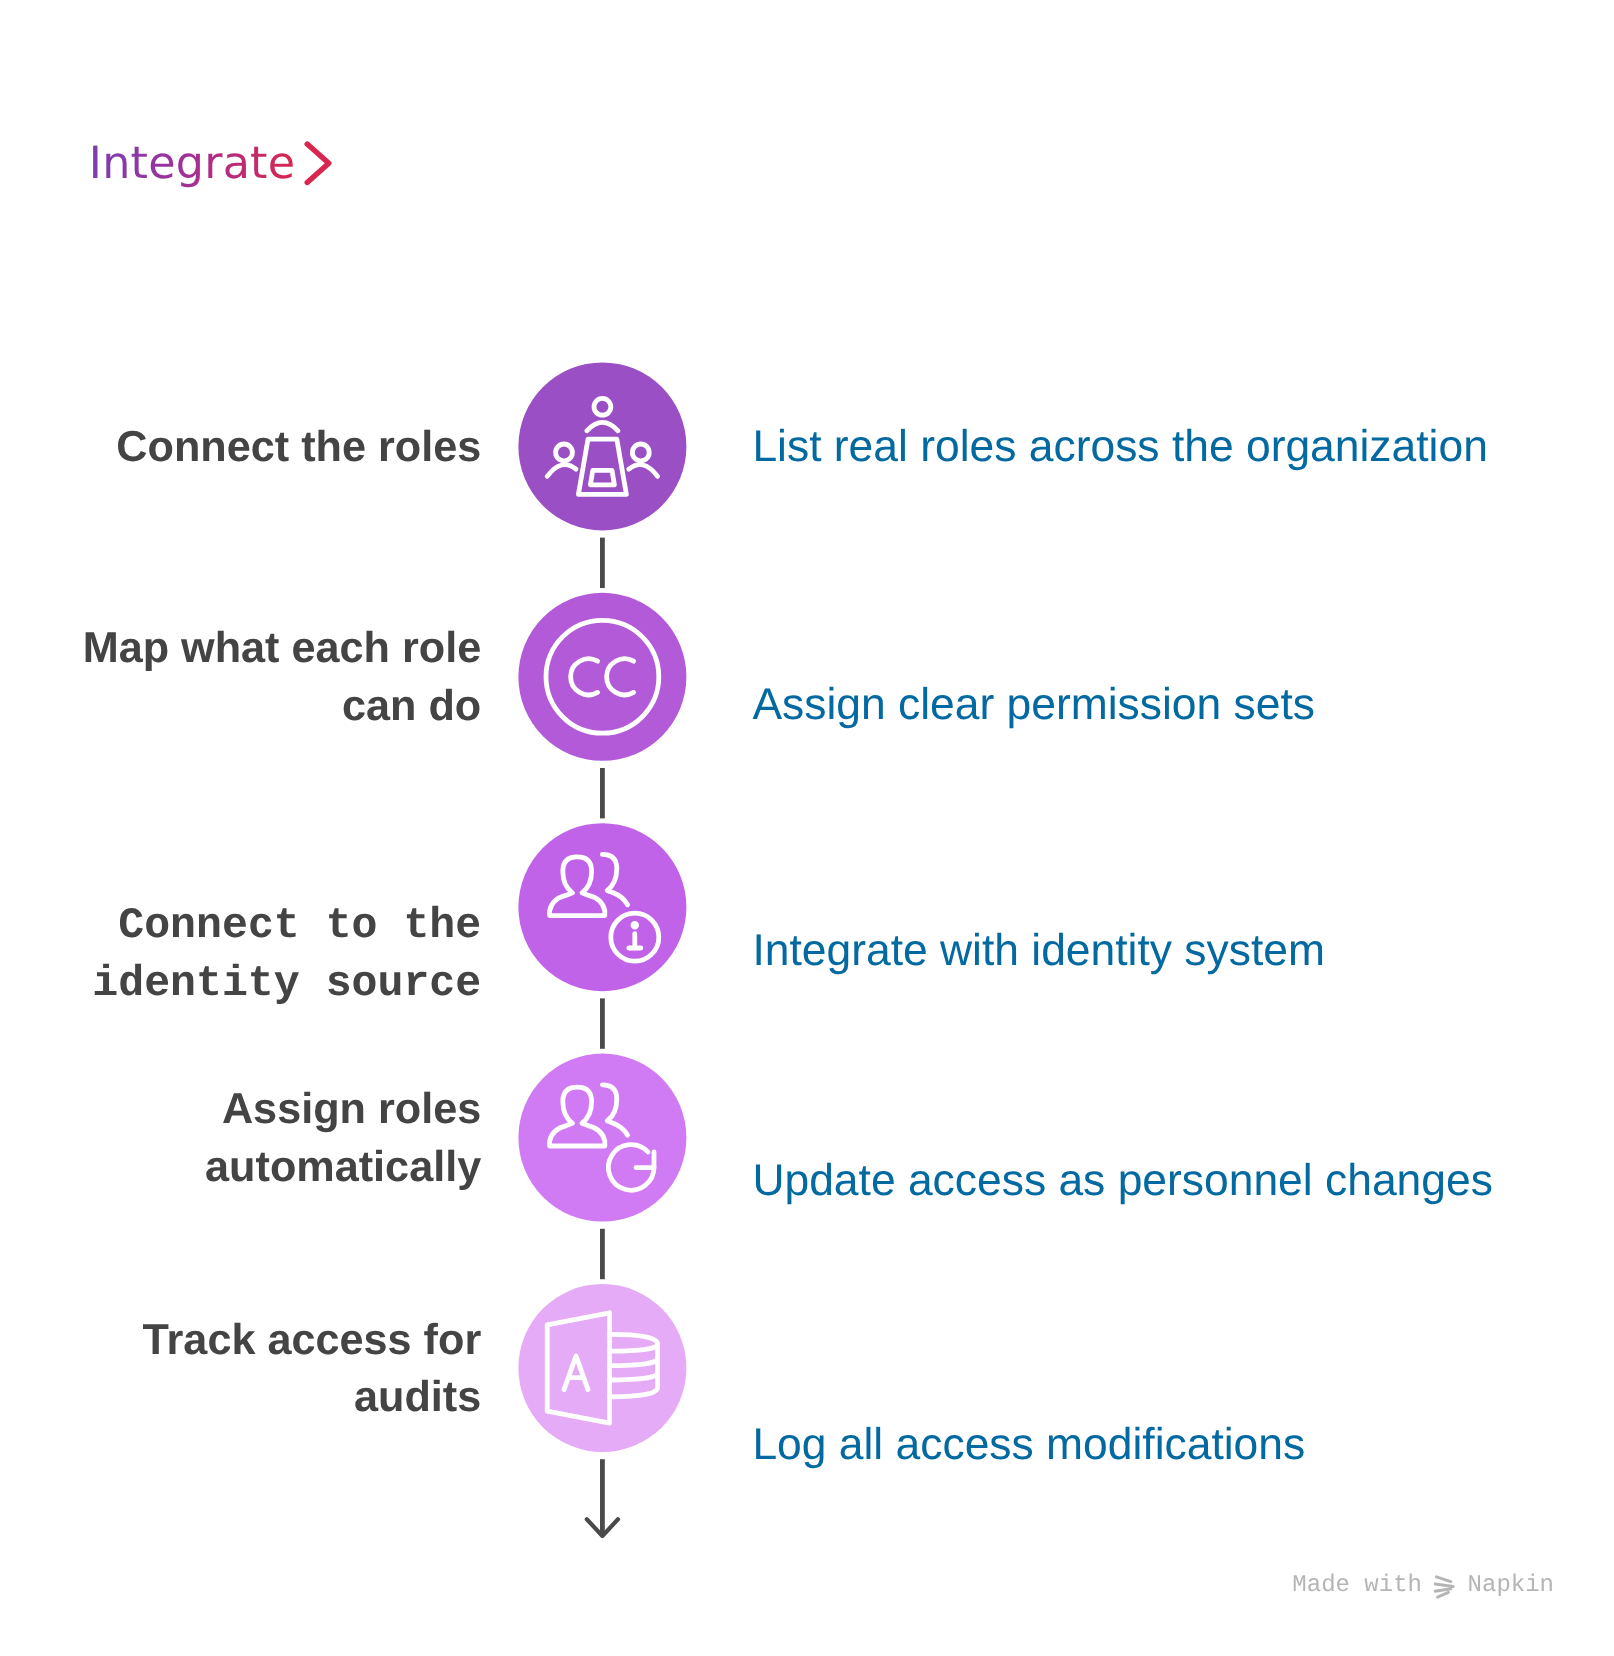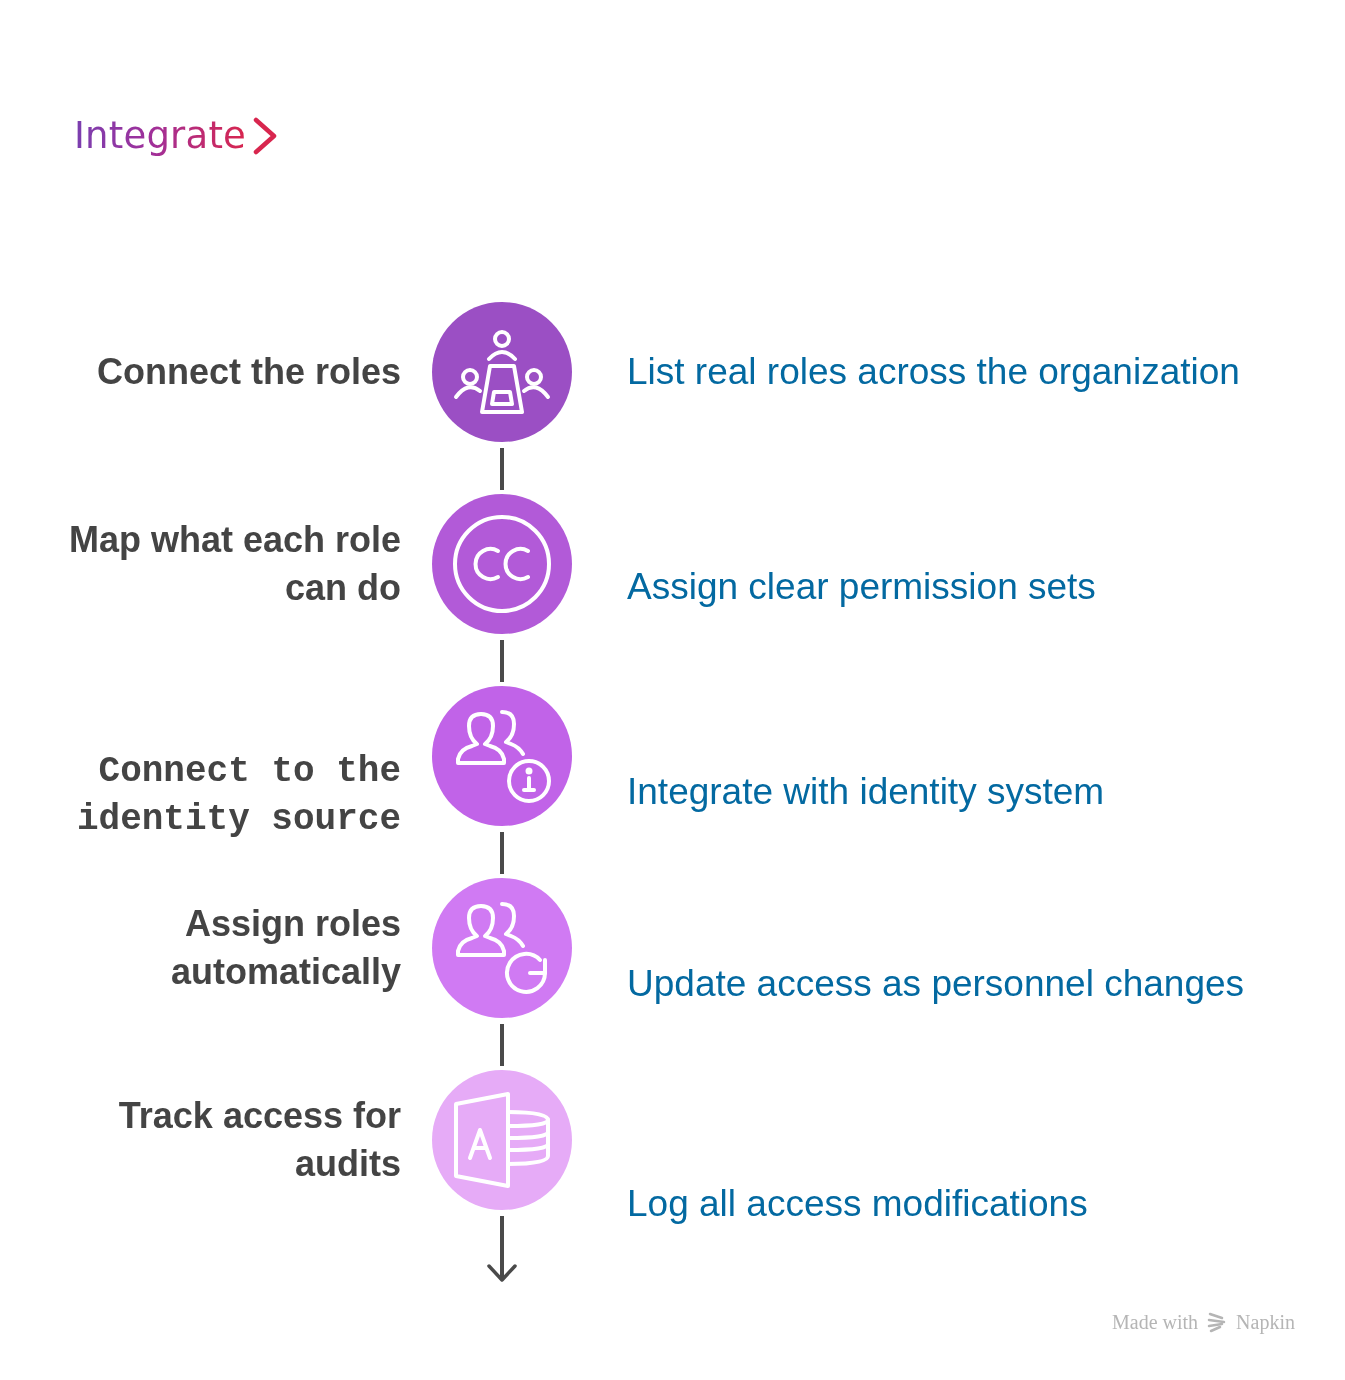--- a/index.html
+++ b/index.html
@@ -6,21 +6,21 @@
   body { width:1345px; height:1380px; position:relative; overflow:hidden; font-family:"Liberation Sans", sans-serif; }
   .logo { position:absolute; left:74px; top:114px; display:flex; align-items:center; }
   .logo-text { font-family:"DejaVu Sans", sans-serif; font-size:37px; font-weight:400; letter-spacing:0.2px;
     background:linear-gradient(90deg,#7a3fb0 0%,#a0309a 45%,#d8264e 100%); -webkit-background-clip:text; background-clip:text; color:transparent; }
   .logo-chev { width:30px; height:40px; margin-left:4px; }
   .connector { position:absolute; left:500px; width:4px; background:#4a4a4a; }
   .step-circle { position:absolute; width:140px; height:140px; border-radius:50%; left:432px; display:flex; align-items:center; justify-content:center; }
   .step-circle svg { width:140px; height:140px; }
   .title { position:absolute; right:944px; text-align:right; font-weight:700; font-size:36px; line-height:48px; color:#444444; width:380px; }
   .desc { position:absolute; left:627px; font-size:37px; color:#0369a1; white-space:nowrap; line-height:48px; }
-  .footer { position:absolute; right:50px; top:1310px; display:flex; align-items:center; font-family:Liberation Serif, serif; font-size:20px; color:#b5b5b5; }
+  .footer { position:absolute; right:50px; top:1310px; display:flex; align-items:flex-start; font-family:Liberation Mono, monospace; font-size:20px; color:#b5b5b5; }
   .footer svg { margin:0 8px; }
 </style>
 </head>
 <body>
 
 <div class="logo">
   <span class="logo-text">Integrate</span>
   <svg class="logo-chev" viewBox="0 0 30 40">
     <polyline points="6,4 24,20 6,36" fill="none" stroke="#d8264e" stroke-width="4.5" stroke-linecap="round" stroke-linejoin="round"></polyline>
   </svg>

